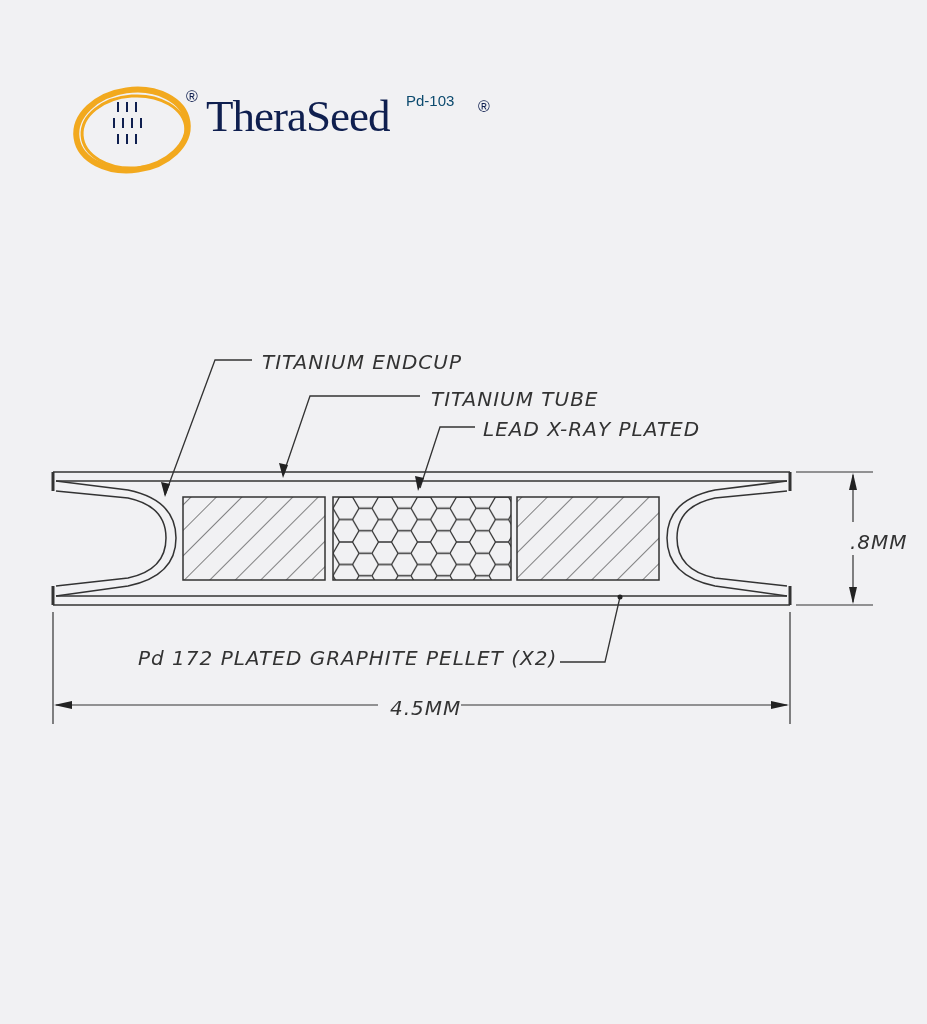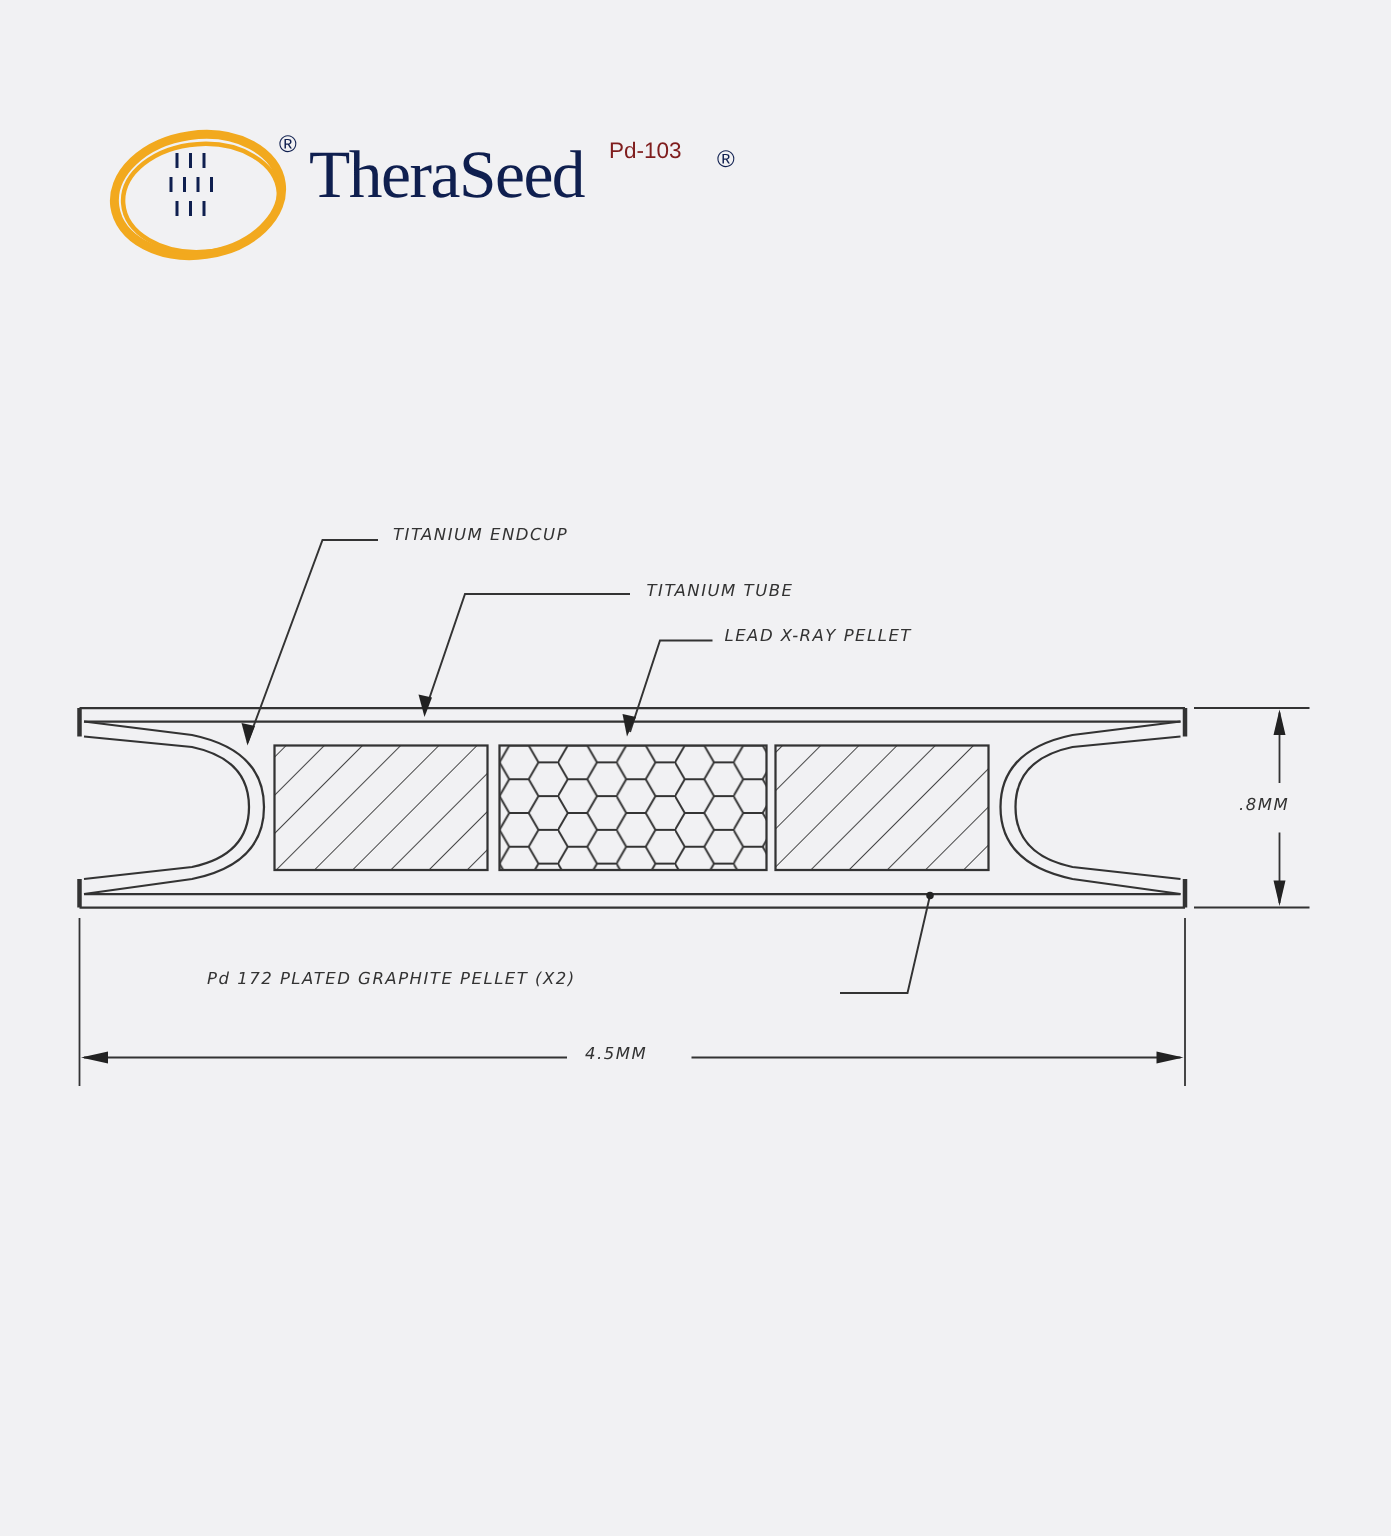--- a/index.html
+++ b/index.html
@@ -1,23 +1,23 @@
 <!DOCTYPE html>
 <html><head>
 <meta charset="utf-8">
 <style>
   html, body { margin:0; padding:0; }
   body { width:927px; height:1024px; background:#f1f1f3; position:relative; overflow:hidden; font-family:"Liberation Sans", sans-serif; }
   .logo { position:absolute; left:70px; top:82px; width:440px; height:100px; }
   .brand { position:absolute; left:206px; top:94px; font-family:"Liberation Serif", serif; font-size:45px; color:#0f1f4f; letter-spacing:-1px; line-height:1; }
   .reg1 { position:absolute; left:186px; top:88px; font-size:16px; color:#0f1f4f; }
   .reg2 { position:absolute; left:478px; top:98px; font-size:16px; color:#0f1f4f; }
-  .iso { position:absolute; left:406px; top:92px; font-size:15px; color:#7f1d1d; }
+  .iso { position:absolute; left:406px; top:92px; font-size:15px; color:#0c4a6e; }
   svg.dwg { position:absolute; left:0; top:0; }
-  .lbl { position:absolute; font-family:"DejaVu Sans", sans-serif; font-style:italic; font-size:11px; color:#333; letter-spacing:1px; white-space:nowrap; }
+  .lbl { position:absolute; font-family:"DejaVu Sans", sans-serif; font-style:italic; font-size:20px; color:#333; letter-spacing:1px; white-space:nowrap; }
 </style>
 </head>
 <body>
 
 <svg class="logo" viewBox="0 0 440 100" width="440" height="100">
   <ellipse cx="62" cy="48" rx="56" ry="40" fill="none" stroke="#f2a91e" stroke-width="6" transform="rotate(-8 62 48)"></ellipse>
   <ellipse cx="64" cy="50" rx="52" ry="36" fill="none" stroke="#f2a91e" stroke-width="3" transform="rotate(-4 64 50)"></ellipse>
   <g stroke="#0f1f4f" stroke-width="2">
     <line x1="48" y1="20" x2="48" y2="30"></line>
       <line x1="57" y1="20" x2="57" y2="30"></line>
@@ -94,16 +94,16 @@
   <g fill="#222">
     <polygon points="853,473 849,490 857,490"></polygon>
     <polygon points="853,604 849,587 857,587"></polygon>
     <polygon points="54,705 72,701 72,709"></polygon>
     <polygon points="789,705 771,701 771,709"></polygon>
   </g>
 </svg>
 
 <span class="lbl" style="left:262px;top:350px;">TITANIUM ENDCUP</span>
 <span class="lbl" style="left:431px;top:387px;text-align:right;">TITANIUM TUBE</span>
-<span class="lbl" style="left:483px;top:417px;">LEAD X-RAY PELLET</span>
+<span class="lbl" style="left:483px;top:417px;">LEAD X-RAY PLATED</span>
 <span class="lbl" style="left:138px;top:646px;">Pd 172 PLATED GRAPHITE PELLET (X2)</span>
-<span class="lbl" style="left:826px;top:530px;">.8MM</span>
+<span class="lbl" style="left:850px;top:530px;">.8MM</span>
 <span class="lbl" style="left:390px;top:696px;">4.5MM</span>
 
 </body></html>

